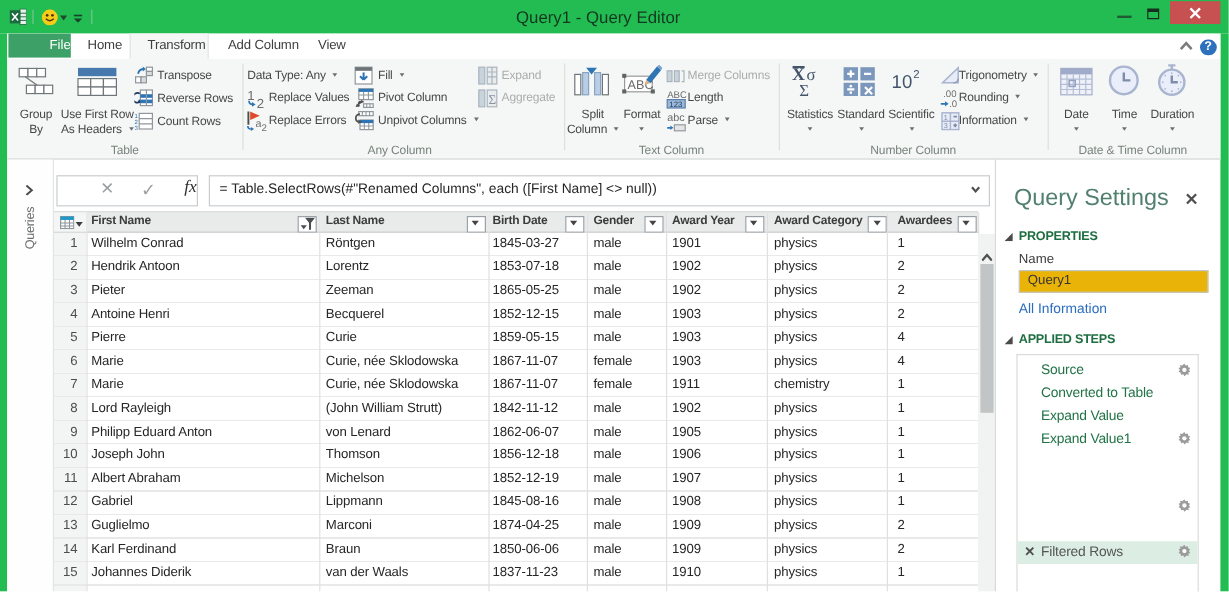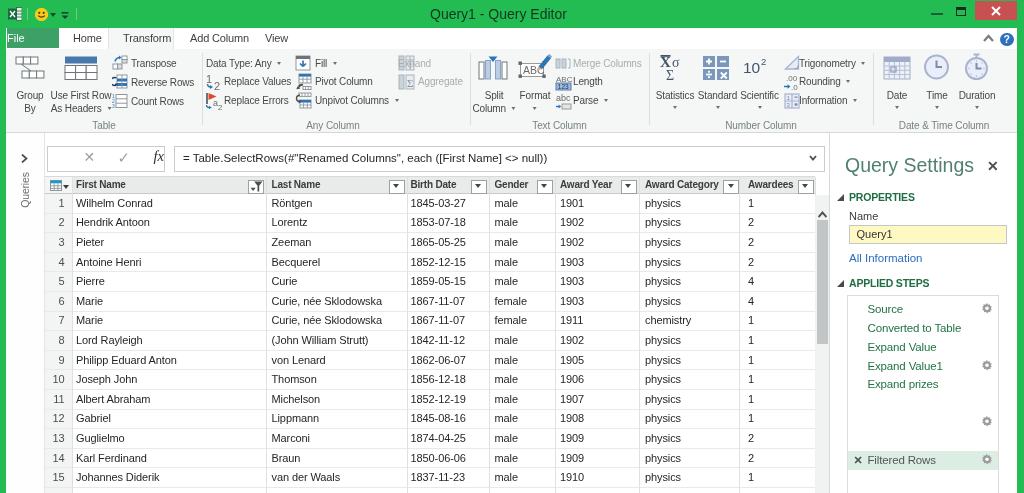--- a/index.html
+++ b/index.html
@@ -13,21 +13,21 @@
 .qsep{top:8px;width:1px;height:12px;background:#74c78b}
 #smiley{left:35px;top:8px;width:13px;height:13px;border-radius:50%;background:#f2c811}
 #caret1{left:50px;top:13px;width:0;height:0;border-left:3px solid transparent;border-right:3px solid transparent;border-top:4px solid #1c4a2b}
 #qatdd{left:61px;top:11.5px}
 
 #mindash{left:931px;top:12.5px;width:12px;height:2px;background:#1e5c35}
 #maxbox{left:956px;top:7px;width:7.6px;height:4.6px;border:1.7px solid #16301d;border-top-width:3px}
 #closeb{left:975px;top:1px;width:42px;height:19px;background:#c75050}
 
 #tabrow{left:6px;top:28px;width:1011px;height:21px;background:#fff}
-#filetab{left:1px;top:0;width:52px;height:20px;background:#3da167;color:#fff;font-size:11px;text-align:left;line-height:20px}
+#filetab{left:1px;top:0;width:52px;height:20px;background:#3da167;color:#fff;font-size:11px;text-align:right;line-height:20px}
 .tab{top:0;height:20px;font-size:11px;color:#3f3f3f;line-height:21px;letter-spacing:-0.15px}
 #seltab{left:102px;top:0;width:64px;height:21px;background:#f4f7f5;border-left:1px solid #e2e5e3;border-right:1px solid #e2e5e3}
 
 #ribbon{left:6px;top:49px;width:1011px;height:83px;background:#f4f7f5;border-bottom:1px solid #d4d9d6}
 .gsep{top:4px;width:1px;height:72px;background:#dbe0dd}
 .glabel{top:71px;font-size:10px;color:#79837d;transform:translateX(-50%);white-space:nowrap;letter-spacing:-0.1px}
 .bl{font-size:10px;color:#474747;white-space:nowrap;line-height:13px;letter-spacing:-0.15px}
 .big{font-size:10px;color:#474747;text-align:center;line-height:13px;transform:translateX(-50%);white-space:nowrap;letter-spacing:-0.15px}
 .dis{color:#a8aeab}
 .dd{display:inline-block;width:0;height:0;border-left:2.8px solid transparent;border-right:2.8px solid transparent;border-top:3.6px solid #6e6e6e;margin-left:3px;vertical-align:2px}
@@ -55,21 +55,21 @@
 #numcol{left:44.5px;top:194px;width:27px;height:299px;background:#f3f4f4}
 #rowlines{left:44.5px;top:193.5px;width:770px;height:299.5px;background:repeating-linear-gradient(to bottom,transparent 0,transparent 18.6px,#e9e9e9 18.6px,#e9e9e9 19.6px)}
 
 #sbup{left:818px;top:210.5px;width:9px;height:7px}
 #sbthumb{left:816.5px;top:220px;width:11px;height:124px;background:#c2c5c5}
 
 #qstitle{left:845px;top:154px;font-size:19.5px;color:#52806f}
 #qsclose{left:987px;top:158px;font-size:14px;color:#4f4f4f;font-weight:bold}
 #props{left:849px;top:190.5px;font-size:10.5px;font-weight:bold;color:#1e6e41;letter-spacing:-0.2px}
 #namelbl{left:849px;top:210px;font-size:11px;color:#3c3c3c}
-#namebox{left:848.5px;top:224.5px;width:149px;height:17px;border:1px solid #c3c7c5;background:#fef9c3;font-size:11px;color:#333;line-height:17px;padding-left:7px}
+#namebox{left:848.5px;top:224.5px;width:149px;height:17px;border:1px solid #c3c7c5;background:#eab308;font-size:11px;color:#333;line-height:17px;padding-left:7px}
 #allprops{left:849px;top:252px;font-size:11.5px;color:#2a6dbf}
 #asteps{left:849px;top:276.5px;font-size:10.5px;font-weight:bold;color:#1e6e41;letter-spacing:-0.2px}
 #steplist{left:846.5px;top:295px;width:150px;height:198px;border:1px solid #d9dcda;border-bottom:none;background:#fff}
 .step{position:absolute;left:0;width:150px;height:18.85px;line-height:18.85px;font-size:11.5px;color:#217346;letter-spacing:-0.15px}
 .step b{position:absolute;left:20px;font-weight:normal;white-space:nowrap}
 .gear{position:absolute;left:133px;top:3px;width:12px;height:12px;fill:#9b9b9b}
 .selstep{background:#dceee3}
 .selstep b{color:#555}
 .stepx{position:absolute;left:6px;top:0;color:#4f4f4f;font-size:11px;font-weight:bold}
 </style></head>
@@ -225,21 +225,21 @@
   <path d="M5 13 h11 M8.6 10.6 v5.4 M12.3 10.6 v5.4" stroke="#8f979c" stroke-width="0.9"></path>
   <path d="M5 3 q-3.5 .5 -3.5 3.5 q0 3 3 3" stroke="#4f4f4f" stroke-width="1.4" fill="none"></path>
   <path d="M3.6 7.6 l3 1.9 l-3 1.9 Z" fill="#4f4f4f"></path>
 </svg>
 <div class="abs bl" style="left:315px;top:94px">Unpivot Columns <span class="dd"></span></div>
 <svg class="abs" style="left:398px;top:55px" width="17" height="16" viewBox="0 0 17 16">
   <rect x="1" y="1" width="5" height="14" fill="#c9d3dc" stroke="#aab4bd"></rect>
   <rect x="8" y="1" width="8" height="14" fill="#e8ecef" stroke="#aab4bd"></rect>
   <path d="M8 5 h8 M8 9 h8 M12 1 v14" stroke="#aab4bd"></path>
 </svg>
-<div class="abs bl dis" style="left:398px;top:56.5px">Expand</div>
+<div class="abs bl dis" style="left:418px;top:56.5px">Expand</div>
 <svg class="abs" style="left:398px;top:74px" width="17" height="16" viewBox="0 0 17 16">
   <rect x="1" y="1" width="5" height="14" fill="#c9d3dc" stroke="#aab4bd"></rect>
   <rect x="8" y="1" width="8" height="14" fill="#e8ecef" stroke="#aab4bd"></rect>
   <text x="9" y="13" font-size="11" fill="#8a94a0" font-family="Liberation Serif">Σ</text>
 </svg>
 <div class="abs bl dis" style="left:418px;top:75px">Aggregate</div>
 
 <svg class="abs" style="left:478px;top:54px" width="30" height="26" viewBox="0 0 30 26">
   <path d="M10.5 2.5 h9 l-4.5 5.5 Z" fill="#2e75b6"></path>
   <rect x="1" y="8" width="5" height="17" fill="#fff" stroke="#6f767a"></rect>
@@ -632,23 +632,20 @@
   <div class="step" style="top:41.7px">
       <b>Expand Value</b>
     </div>
   <div class="step" style="top:60.55px">
       <b>Expand Value1</b>
       <svg class="gear" viewBox="0 0 16 16">
         <path d="M8 0l1.2 2.2 2.5-.6.6 2.5L14.5 5 13 7l1.5 2-2.2.9.6 2.5-2.5-.6L8 14l-1.2-2.2-2.5.6-.6-2.5L1.5 9 3 7 1.5 5l2.2-.9-.6-2.5 2.5.6z"></path>
         <circle cx="8" cy="7" r="2.4" fill="#fff"></circle>
       </svg>
     </div>
-  <div class="step" style="top:79.4px">
-      <b>Expand prizes</b>
-    </div>
   <div class="step" style="top:117.1px">
       <svg class="gear" viewBox="0 0 16 16">
         <path d="M8 0l1.2 2.2 2.5-.6.6 2.5L14.5 5 13 7l1.5 2-2.2.9.6 2.5-2.5-.6L8 14l-1.2-2.2-2.5.6-.6-2.5L1.5 9 3 7 1.5 5l2.2-.9-.6-2.5 2.5.6z"></path>
         <circle cx="8" cy="7" r="2.4" fill="#fff"></circle>
       </svg>
     </div>
   <div class="step selstep" style="top:154.8px">
       <span class="stepx">✕</span>
       <b>Filtered Rows</b>
       <svg class="gear" viewBox="0 0 16 16">

